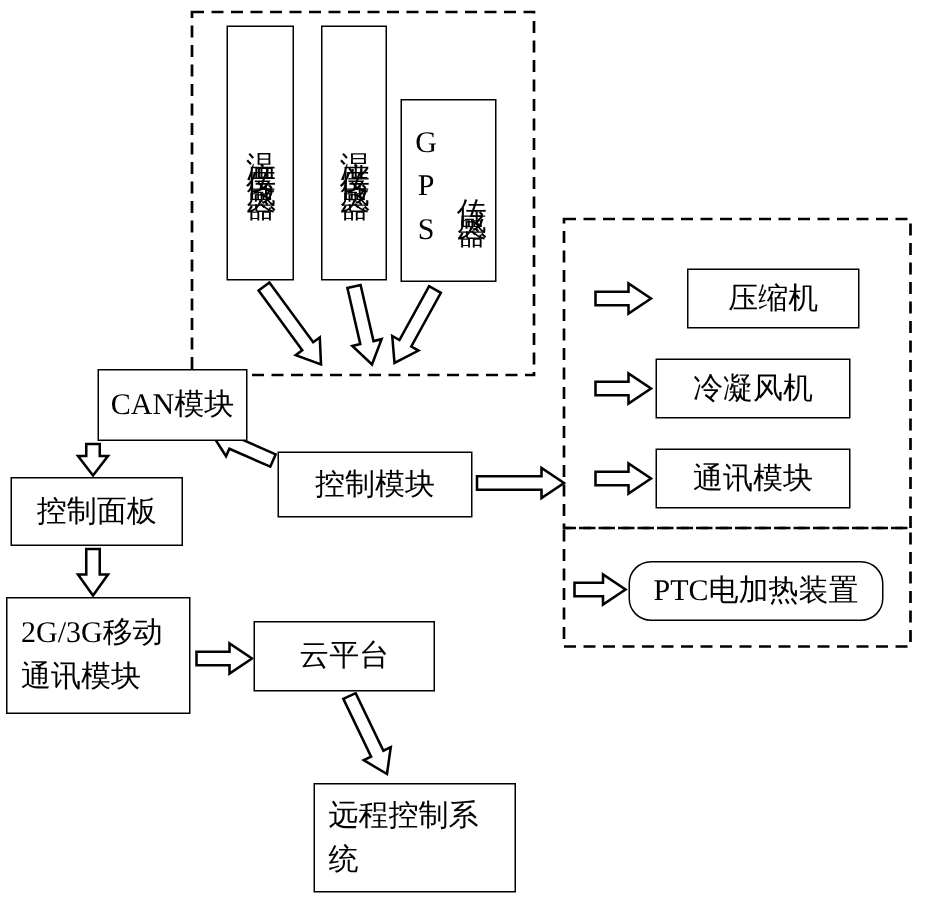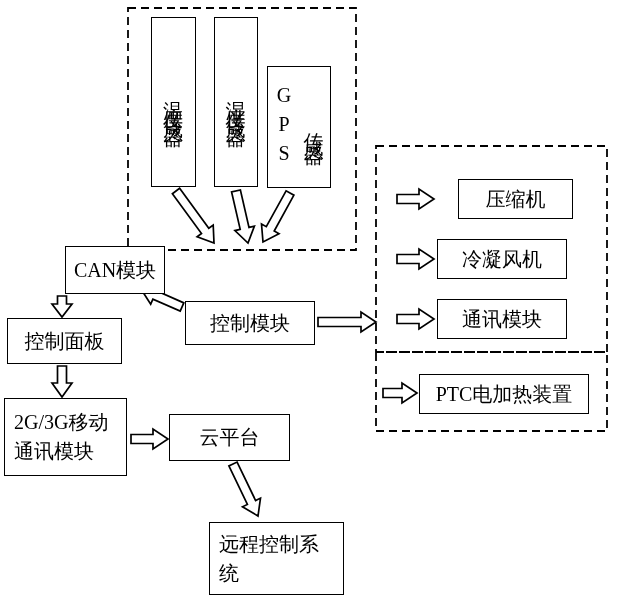--- a/index.html
+++ b/index.html
@@ -100,17 +100,17 @@
 
   <div class="box" style="left:458px;top:179px;width:115px;height:40px;">
     <span>压缩机</span>
   </div>
   <div class="box" style="left:437px;top:239px;width:130px;height:40px;">
     <span>冷凝风机</span>
   </div>
   <div class="box" style="left:437px;top:299px;width:130px;height:40px;">
     <span>通讯模块</span>
   </div>
-  <div class="box" style="left:419px;top:374px;width:170px;height:40px;">
+  <div class="box" style="left:419px;top:374px;width:170px;height:40px;border-radius:15px;">
     <span>PTC电加热装置</span>
   </div>
 
 </div>
 
 </body></html>

